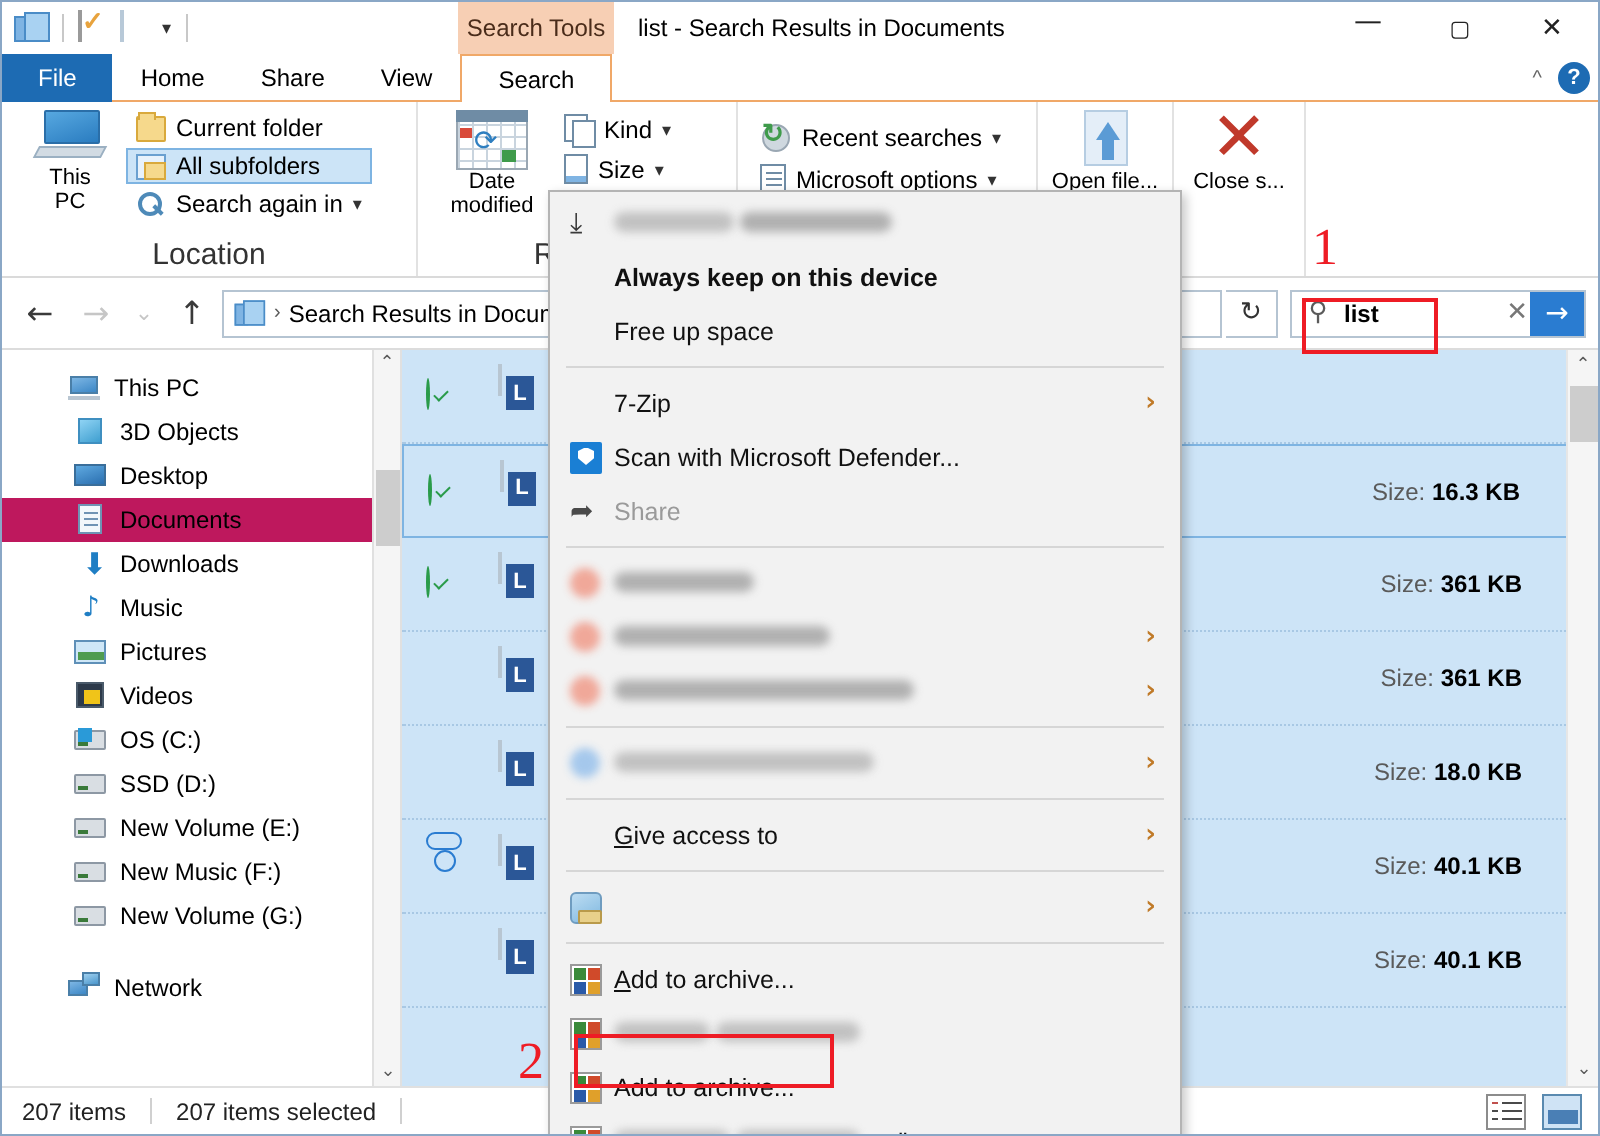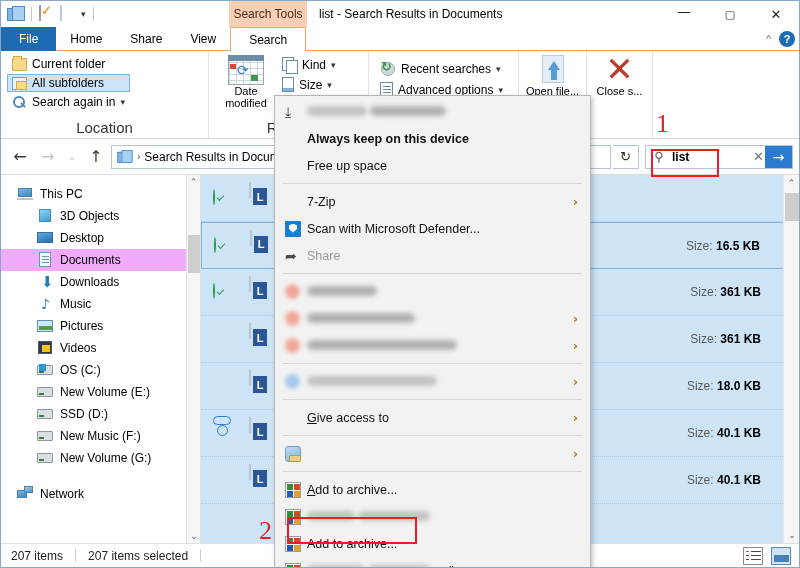--- a/index.html
+++ b/index.html
@@ -325,23 +325,23 @@
     border-right: 1px solid #e0e0e0;
     padding-top: 8px;
     position: relative;
   }
   .nav-item {
     display: flex; align-items: center; gap: 7px;
     height: 22px;
     font-size: 12px; color: #000;
     padding-left: 22px;
   }
-  .nav-item.root { padding-left: 16px; }
+  .nav-item.root { padding-left: 33px; }
   .nav-item.child { padding-left: 36px; }
-  .nav-item.selected { background: #f0abfc; }
+  .nav-item.selected { background: #be185d; }
   .nav-icon { width: 16px; height: 16px; position: relative; flex: 0 0 16px; }
 
   .ni-pc .scr { position:absolute; left:1px; top:2px; width:14px; height:9px;
     background:linear-gradient(160deg,#7db6e4,#3c87c6); border:1px solid #4a7fa8; }
   .ni-pc .bs { position:absolute; left:0px; top:12px; width:16px; height:2px; background:#b9c6d2; }
 
   .ni-3d { position:absolute; left:2px; top:1px; width:12px; height:13px;
     background:linear-gradient(150deg,#8fd3f4,#3f9fd0); border:1px solid #3f8fc0; }
 
   .ni-desktop .scr { position:absolute; left:0px; top:2px; width:16px; height:11px;
@@ -629,20 +629,28 @@
     <div class="tabstrip-right">
       <span class="chevron-up">^</span>
       <span class="help-icon">?</span>
     </div>
   </div>
 
   <div class="ribbon">
 
     <div class="rgroup" style="width:208px">
       <div class="rgroup-inner">
+        <div class="bigbtn">
+          <span class="ico-thispc">
+              <span class="mon"></span>
+              <span class="base"></span>
+            </span>
+          <span class="lbl">This</span>
+          <span class="lbl">PC</span>
+        </div>
         <div class="stacklist">
           <div class="srow">
             <span class="ico-folder"></span>
             <span>Current folder</span>
           </div>
           <div class="srow sel">
             <span class="ico-subfolders"></span>
             <span>All subfolders</span>
           </div>
           <div class="srow">
@@ -691,21 +699,21 @@
     <div class="rgroup" style="width:150px">
       <div class="rgroup-inner">
         <div class="stacklist" style="padding-top:6px">
           <div class="srow">
             <span class="ico-recent"></span>
             <span>Recent searches</span>
             <span class="caret">▾</span>
           </div>
           <div class="srow">
             <span class="ico-advopts"></span>
-            <span>Advanced options</span>
+            <span>Microsoft options</span>
             <span class="caret">▾</span>
           </div>
         </div>
       </div>
       <div class="glabel">Options</div>
     </div>
 
     <div class="rgroup" style="width:68px">
       <div class="rgroup-inner" style="justify-content:center">
         <div class="bigbtn">
@@ -809,27 +817,27 @@
             <span class="ni-os">
               <span class="win"></span>
             </span>
           </span>
         <span>OS (C:)</span>
       </div>
       <div class="nav-item child">
         <span class="nav-icon">
             <span class="ni-drive"></span>
           </span>
-        <span>New Volume (E:)</span>
+        <span>SSD (D:)</span>
       </div>
       <div class="nav-item child">
         <span class="nav-icon">
             <span class="ni-drive"></span>
           </span>
-        <span>SSD (D:)</span>
+        <span>New Volume (E:)</span>
       </div>
       <div class="nav-item child">
         <span class="nav-icon">
             <span class="ni-drive"></span>
           </span>
         <span>New Music (F:)</span>
       </div>
       <div class="nav-item child">
         <span class="nav-icon">
             <span class="ni-drive"></span>
@@ -855,21 +863,21 @@
       <div class="flrow">
         <span class="syncico"><span class="sync-check"></span></span>
         <span class="fileico"><span class="fi-doc"><span class="badge">L</span></span></span>
         <span class="sizecell"></span>
       </div>
       <div class="flrow focus">
         <span class="syncico"><span class="sync-check"></span></span>
         <span class="fileico"><span class="fi-doc"><span class="badge">L</span></span></span>
         <span class="sizecell">
           <span class="k">Size:</span>
-          <span class="v">16.5 KB</span>
+          <span class="v">16.3 KB</span>
         </span>
       </div>
       <div class="flrow">
         <span class="syncico"><span class="sync-check"></span></span>
         <span class="fileico"><span class="fi-doc"><span class="badge">L</span></span></span>
         <span class="sizecell">
           <span class="k">Size:</span>
           <span class="v">361 KB</span>
         </span>
       </div>

